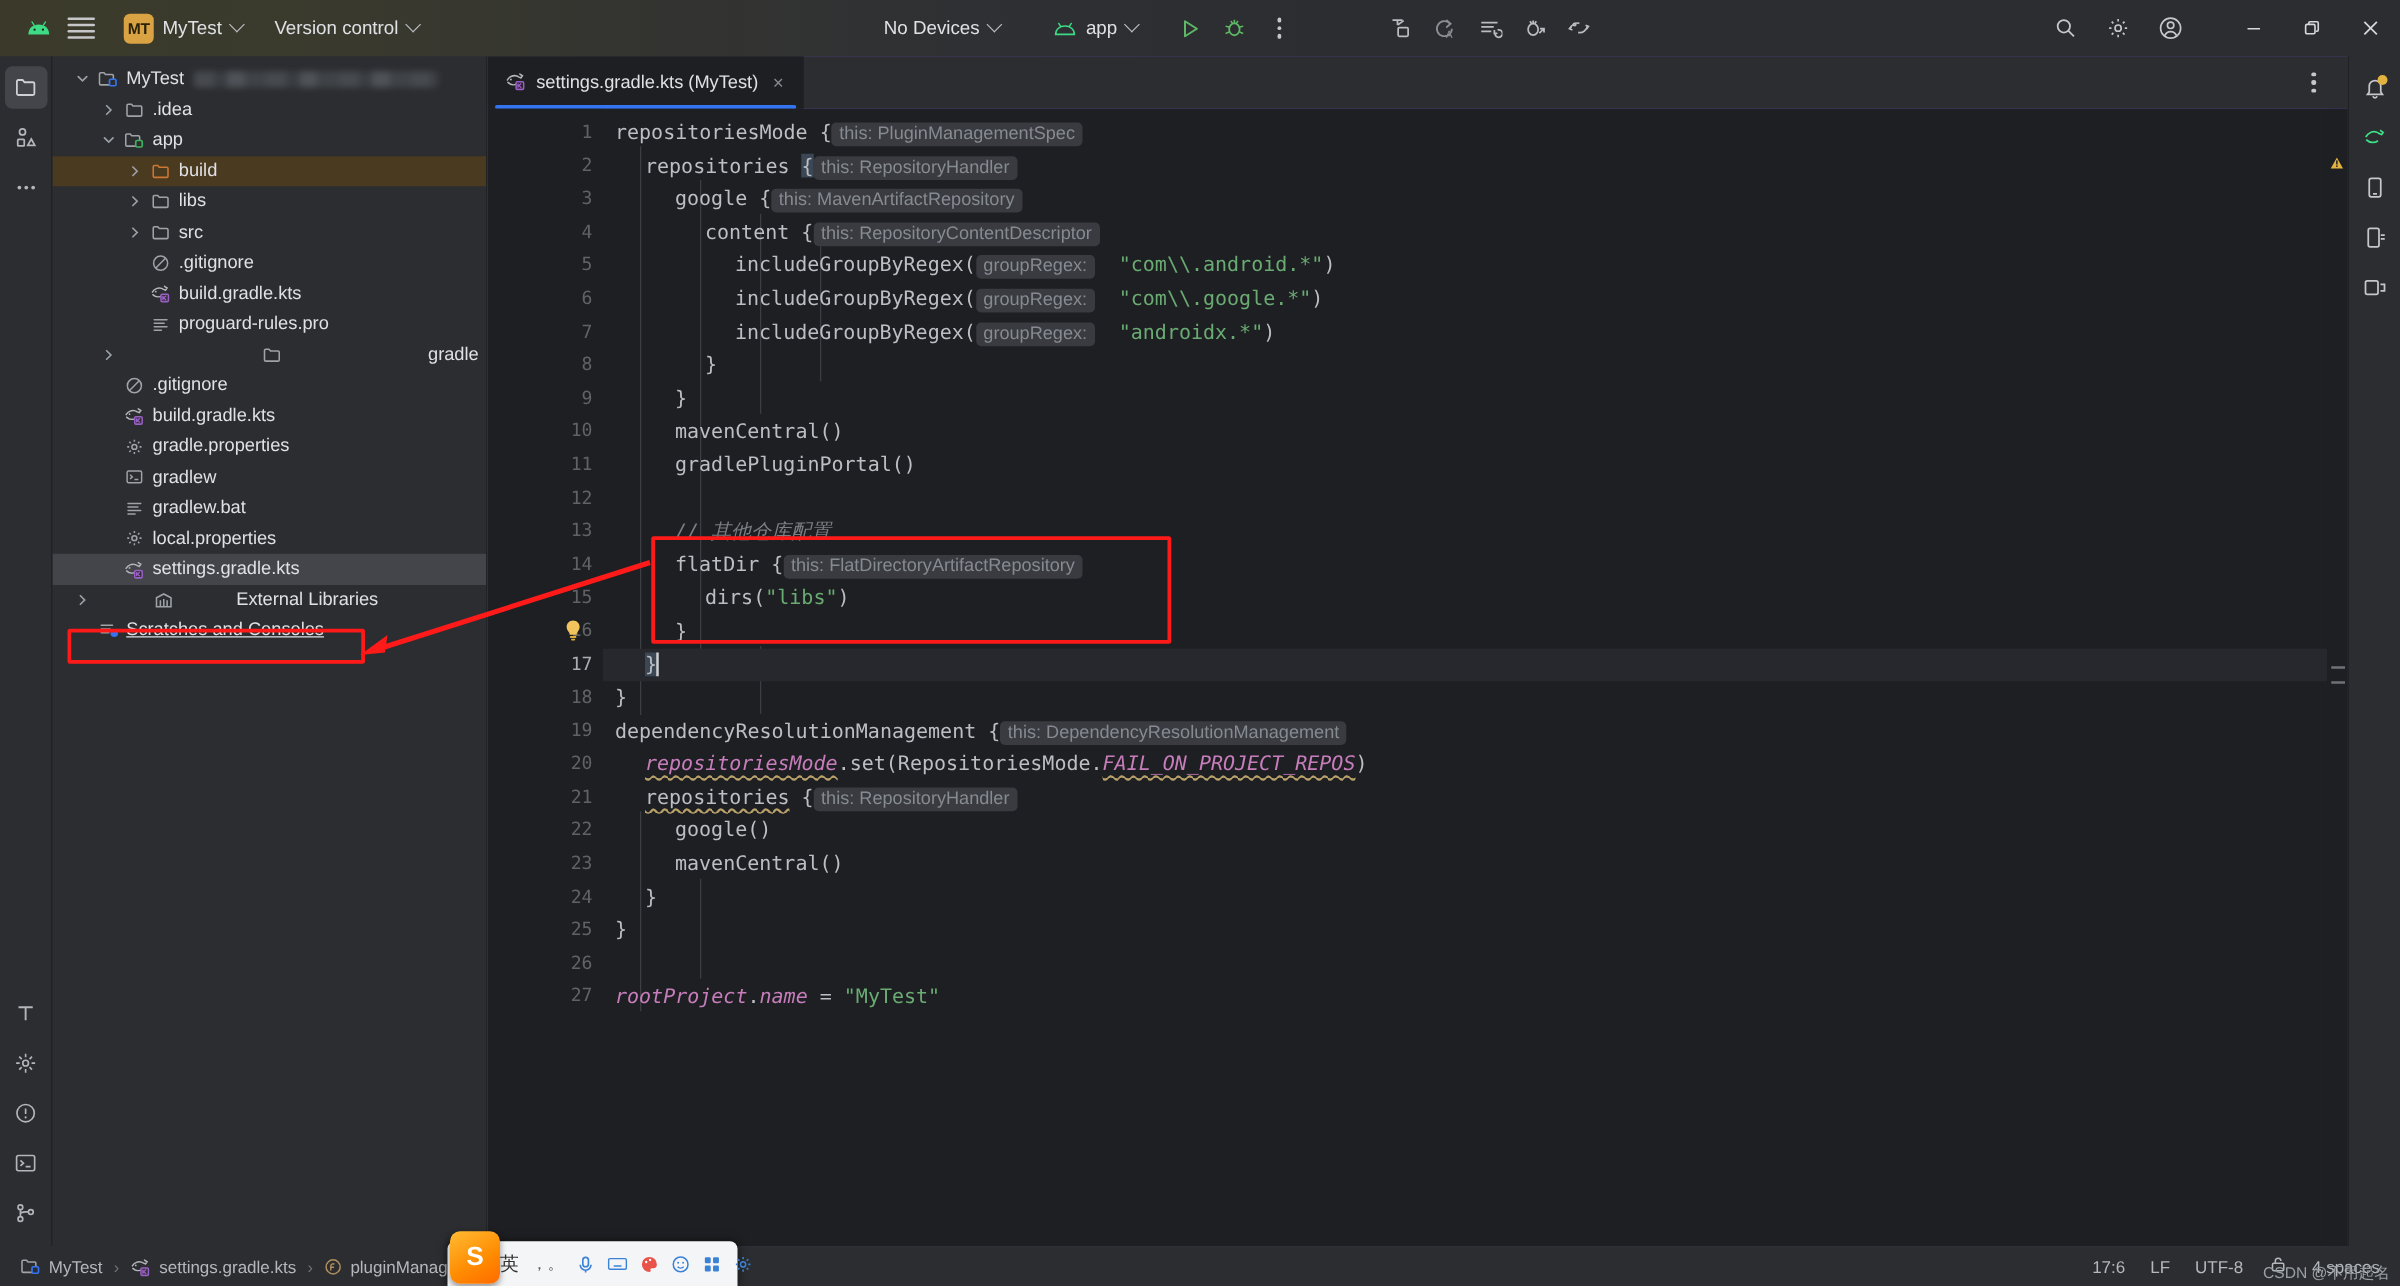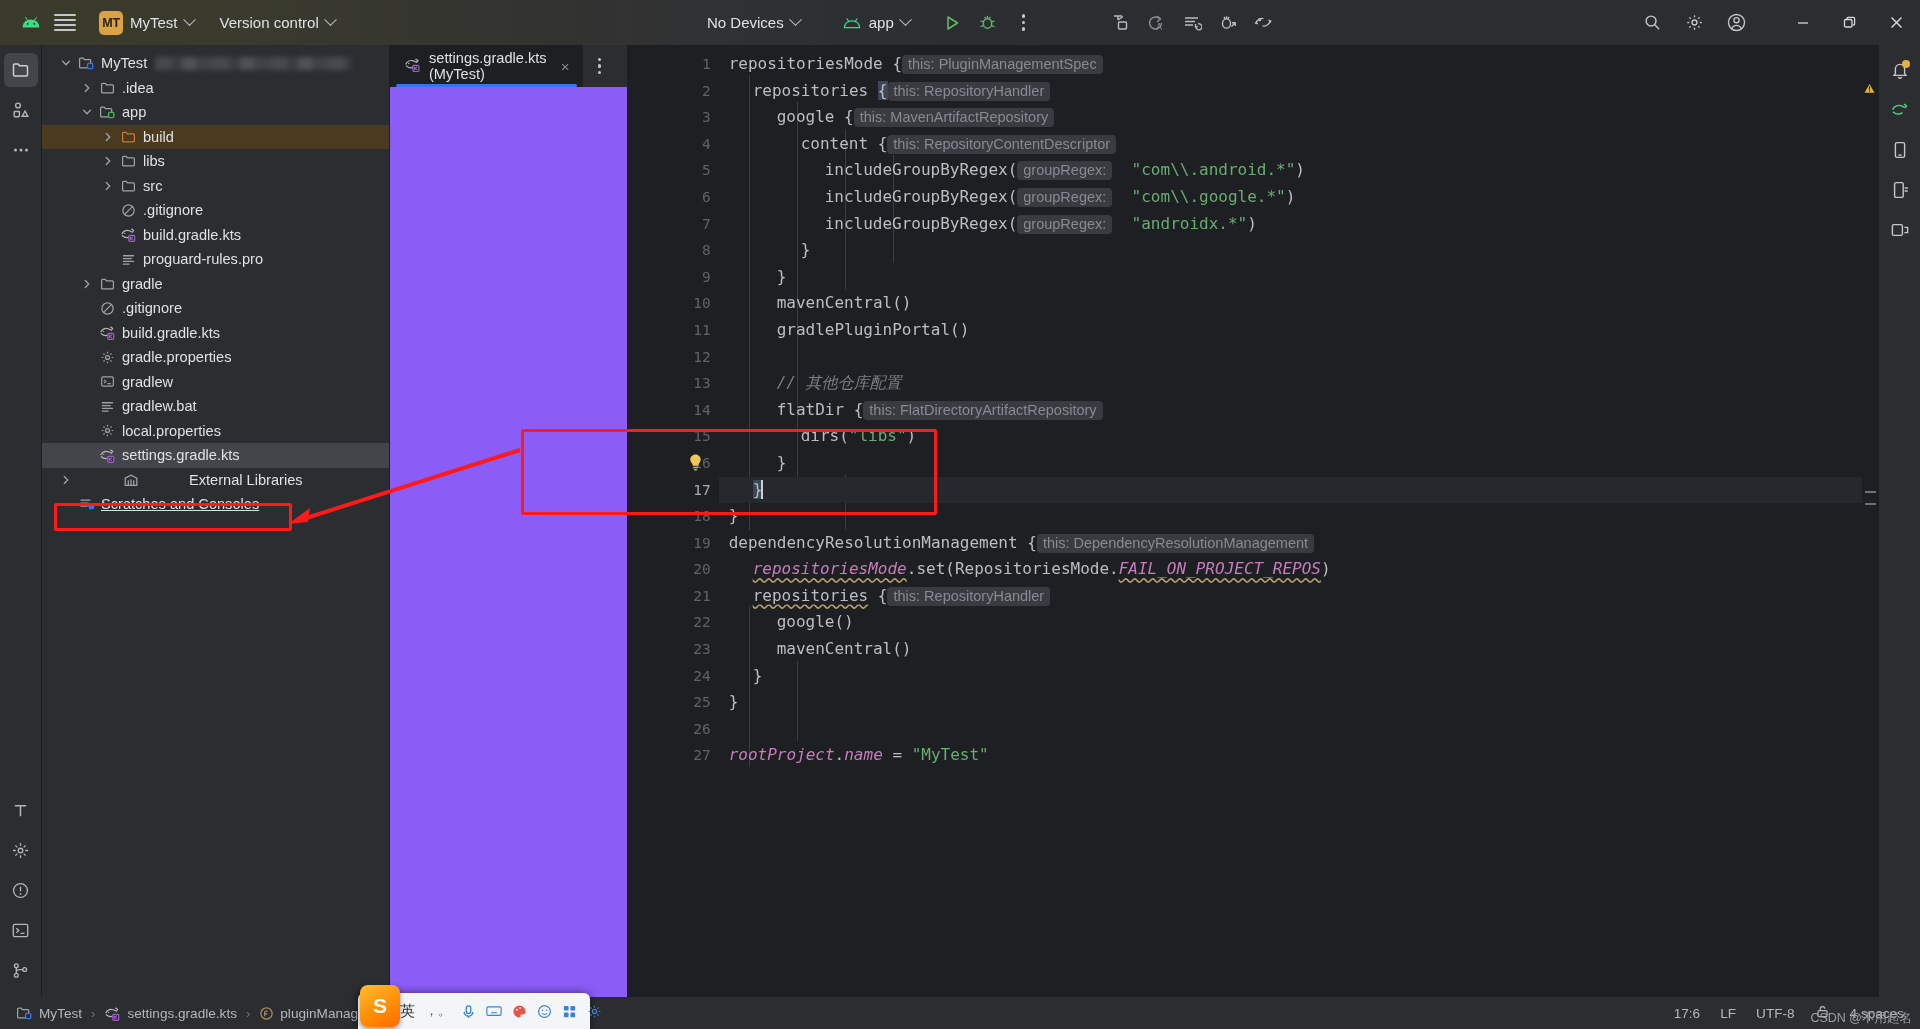--- a/index.html
+++ b/index.html
@@ -72,21 +72,21 @@
   .twisty svg { display: block; }
   .rlabel { margin-left: 6px; color: #dfe1e5; }
   .ricon { width: 17px; height: 17px; display: flex; align-items: center; justify-content: center; flex: 0 0 17px; }
   .blur {
     margin-left: 8px; height: 13px; width: 196px; border-radius: 2px;
     background: repeating-linear-gradient(90deg,#4a4d52 0 16px,#3c3f44 16px 27px,#53565c 27px 41px,#42454a 41px 58px);
     filter: blur(2.4px); opacity: .9;
   }
 
   
-  .editorwrap { flex: 1; display: flex; flex-direction: row; min-width: 0; background: #8b5cf6; }
+  .editorwrap { flex: 1; display: flex; flex-direction: column; min-width: 0; background: #8b5cf6; }
   .tabbar { height: 42px; flex: 0 0 42px; background: #2b2d30; display: flex; align-items: stretch; position: relative; }
   .tab {
     display: flex; align-items: center; gap: 8px; padding: 0 12px 0 14px; cursor: pointer;
     background: #1e1f22; position: relative; font-size: 14.6px;
   }
   .tab::after { content:''; position: absolute; left: 6px; right: 6px; bottom: 0; height: 3px; background: #3574f0; border-radius: 2px;}
   .tab .x { width: 16px; height: 16px; display: flex; align-items: center; justify-content: center; color: #868a91; font-size: 15px; }
   .tabbar-right { margin-left: auto; display: flex; align-items: center; padding-right: 10px; }
 
   .editor { flex: 1; display: flex; position: relative; overflow: hidden; background: #1e1f22; }
@@ -488,21 +488,21 @@
             <span class="twisty">
               <span></span>
             </span>
             <span class="ricon" style="margin-left: 4px;">
               <svg width="15" height="15" viewBox="0 0 16 16" stroke="#9fa3a8" stroke-width="1.35" fill="none" stroke-linecap="round">
                 <path d="M2.6 4h10.8M2.6 7h8.4M2.6 10h10.8M2.6 13h6"></path>
               </svg>
             </span>
             <span class="rlabel">proguard-rules.pro</span>
           </div>
-          <div class="row" style="padding-left: 37px;">
+          <div class="row" style="padding-left: 37px; justify-content: space-between;">
             <span class="twisty">
               <svg width="12" height="12" viewBox="0 0 12 12" fill="none" stroke="#9aa0a6" stroke-width="1.4" stroke-linecap="round">
                 <path d="M4.3 2.6L7.7 6l-3.4 3.4"></path>
               </svg>
             </span>
             <span class="ricon" style="margin-left: 4px;">
               <svg width="16" height="16" viewBox="0 0 16 16" fill="none" stroke="#9fa3a8" stroke-width="1.25">
                 <path d="M1.6 4.4a1 1 0 0 1 1-1h2.6l1.2 1.4h6a1 1 0 0 1 1 1v6.1a1 1 0 0 1-1 1H2.6a1 1 0 0 1-1-1z"></path>
               </svg>
             </span>

